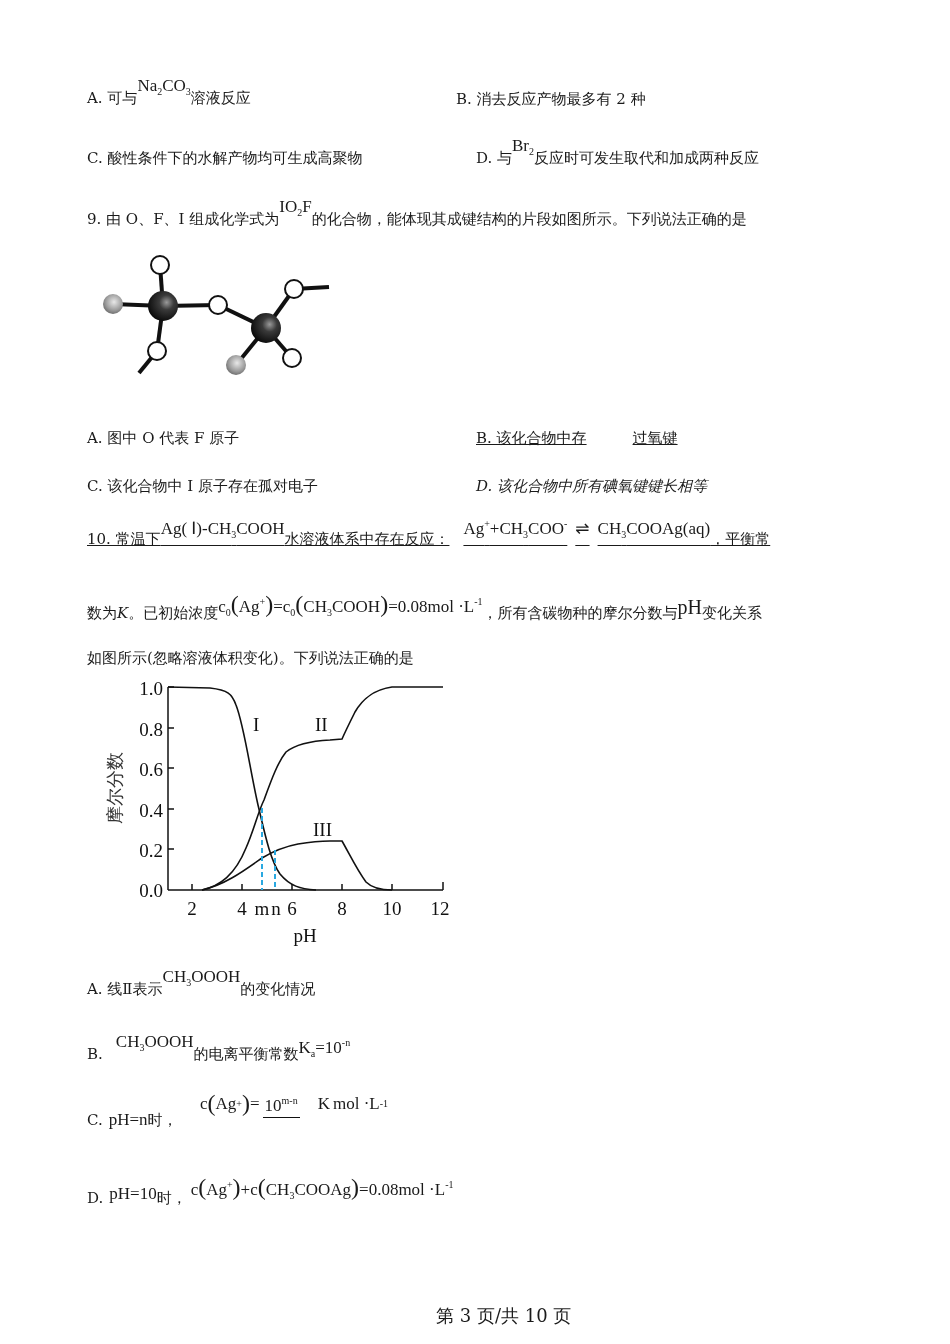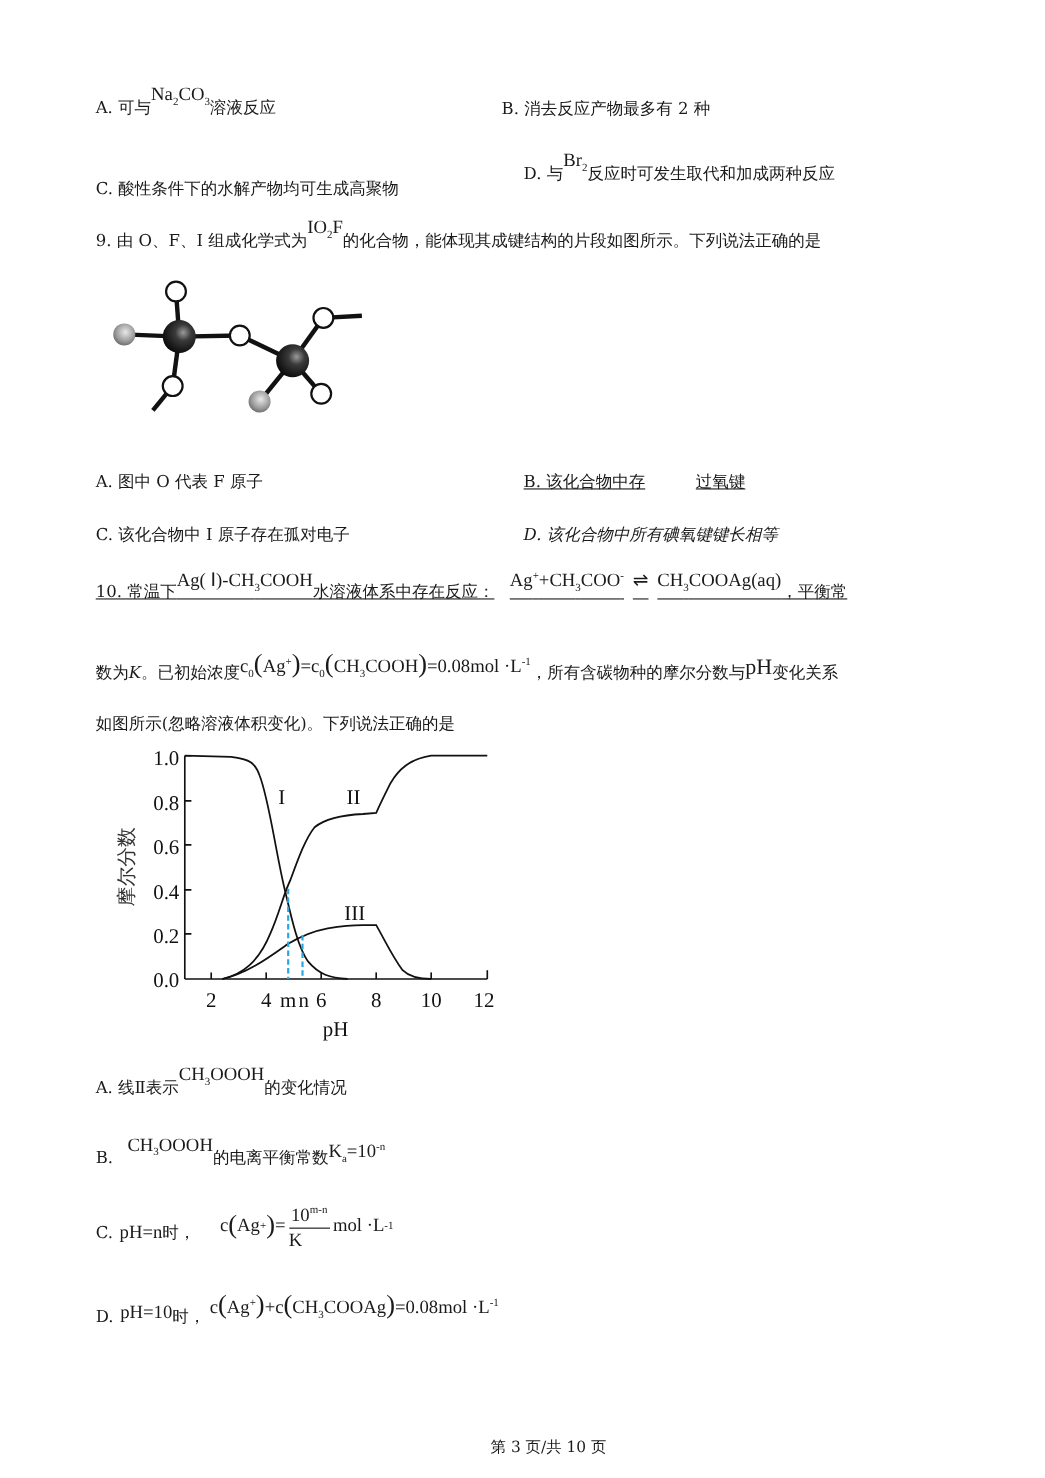--- a/index.html
+++ b/index.html
@@ -12,21 +12,21 @@
   .big { font-size: 24px; font-family: "Liberation Serif", serif; }
   svg text { font-family: "Liberation Serif", serif; }
 </style>
 </head>
 <body>
 
 <div class="abs t" style="left:87px;top:88px;">
   <span>A. 可与</span><span class="f" style="position:relative;top:-12px;"><span>Na</span><sub>2</sub><span>CO</span><sub>3</sub></span><span>溶液反应</span>
 </div>
 <div class="abs t" style="left:456px;top:89px;">B. 消去反应产物最多有 2 种</div>
-<div class="abs t" style="left:87px;top:148px;margin-top:13px;">C. 酸性条件下的水解产物均可生成高聚物</div>
+<div class="abs t" style="left:87px;top:148px;">C. 酸性条件下的水解产物均可生成高聚物</div>
 <div class="abs t" style="left:476px;top:148px;">
   <span>D. 与</span><span class="f" style="position:relative;top:-12px;"><span>Br</span><sub>2</sub></span><span>反应时可发生取代和加成两种反应</span>
 </div>
 
 <div class="abs t" style="left:87px;top:209px;">
   <span>9. 由 O、F、I 组成化学式为</span><span class="f" style="position:relative;top:-12px;"><span>IO</span><sub>2</sub><span>F</span></span><span>的化合物，能体现其成键结构的片段如图所示。下列说法正确的是</span>
 </div>
 
 <svg class="abs" style="left:95px;top:248px;" width="250" height="135" viewBox="0 0 250 135">
   <defs>
@@ -150,24 +150,24 @@
 <div class="abs t" style="left:87px;top:1110px;">
   <span>C.</span><span class="f" style="margin-left:6px;margin-top:36px;">pH=n</span><span>时，</span>
 </div>
 <div class="abs f" style="left:200px;top:1090px;display:flex;align-items:center;">
   <span>c</span>
     <span class="big">(</span>
     <span>Ag</span>
     <sup>+</sup>
     <span class="big">)</span>
     <span>=</span>
-  <span style="display:inline-flex;flex-direction:column;align-items:flex-start;margin:0 3px;">
+  <span style="display:inline-flex;flex-direction:row;align-items:center;margin:0 3px;gap:18px;">
     <span style="border-bottom:1px solid #111;padding:0 2px;line-height:22px;"><span>10</span><sup>m-n</sup></span>
     <span style="line-height:22px;">K</span>
   </span>
   <span>mol ·L</span>
     <sup>-1</sup>
 </div>
 <div class="abs t" style="left:87px;top:1183px;">
   <span>D.</span><span class="f" style="margin-left:6px;position:relative;top:-4px;">pH=10</span><span>时，</span><span class="f" style="position:relative;top:-8px;margin-left:4px;"><span>c</span><span class="big">(</span><span>Ag</span><sup>+</sup><span class="big">)</span><span>+c</span><span class="big">(</span><span>CH</span><sub>3</sub><span>COOAg</span><span class="big">)</span><span>=0.08mol ·L</span><sup>-1</sup></span>
 </div>
 
-<div class="abs t" style="left:446px;top:1306px;font-size:14px;">第 3 页/共 10 页</div>
+<div class="abs t" style="left:436px;top:1306px;font-size:18px;">第 3 页/共 10 页</div>
 
 </body></html>

